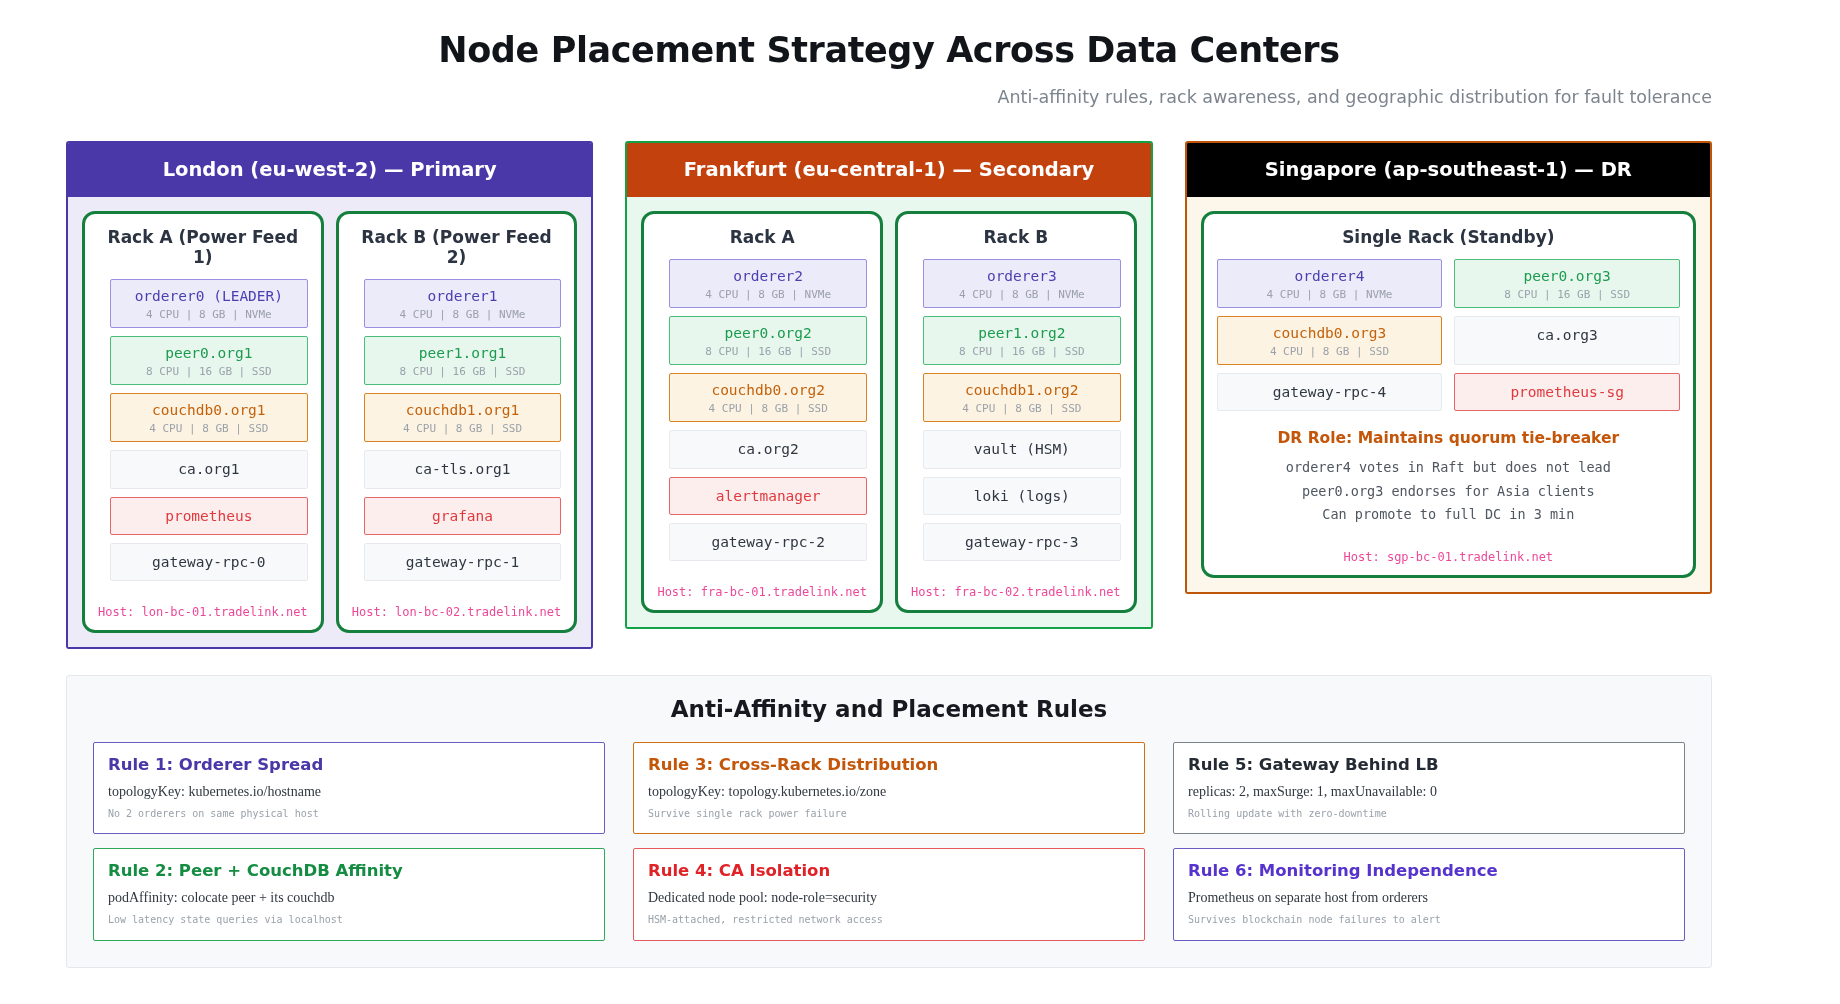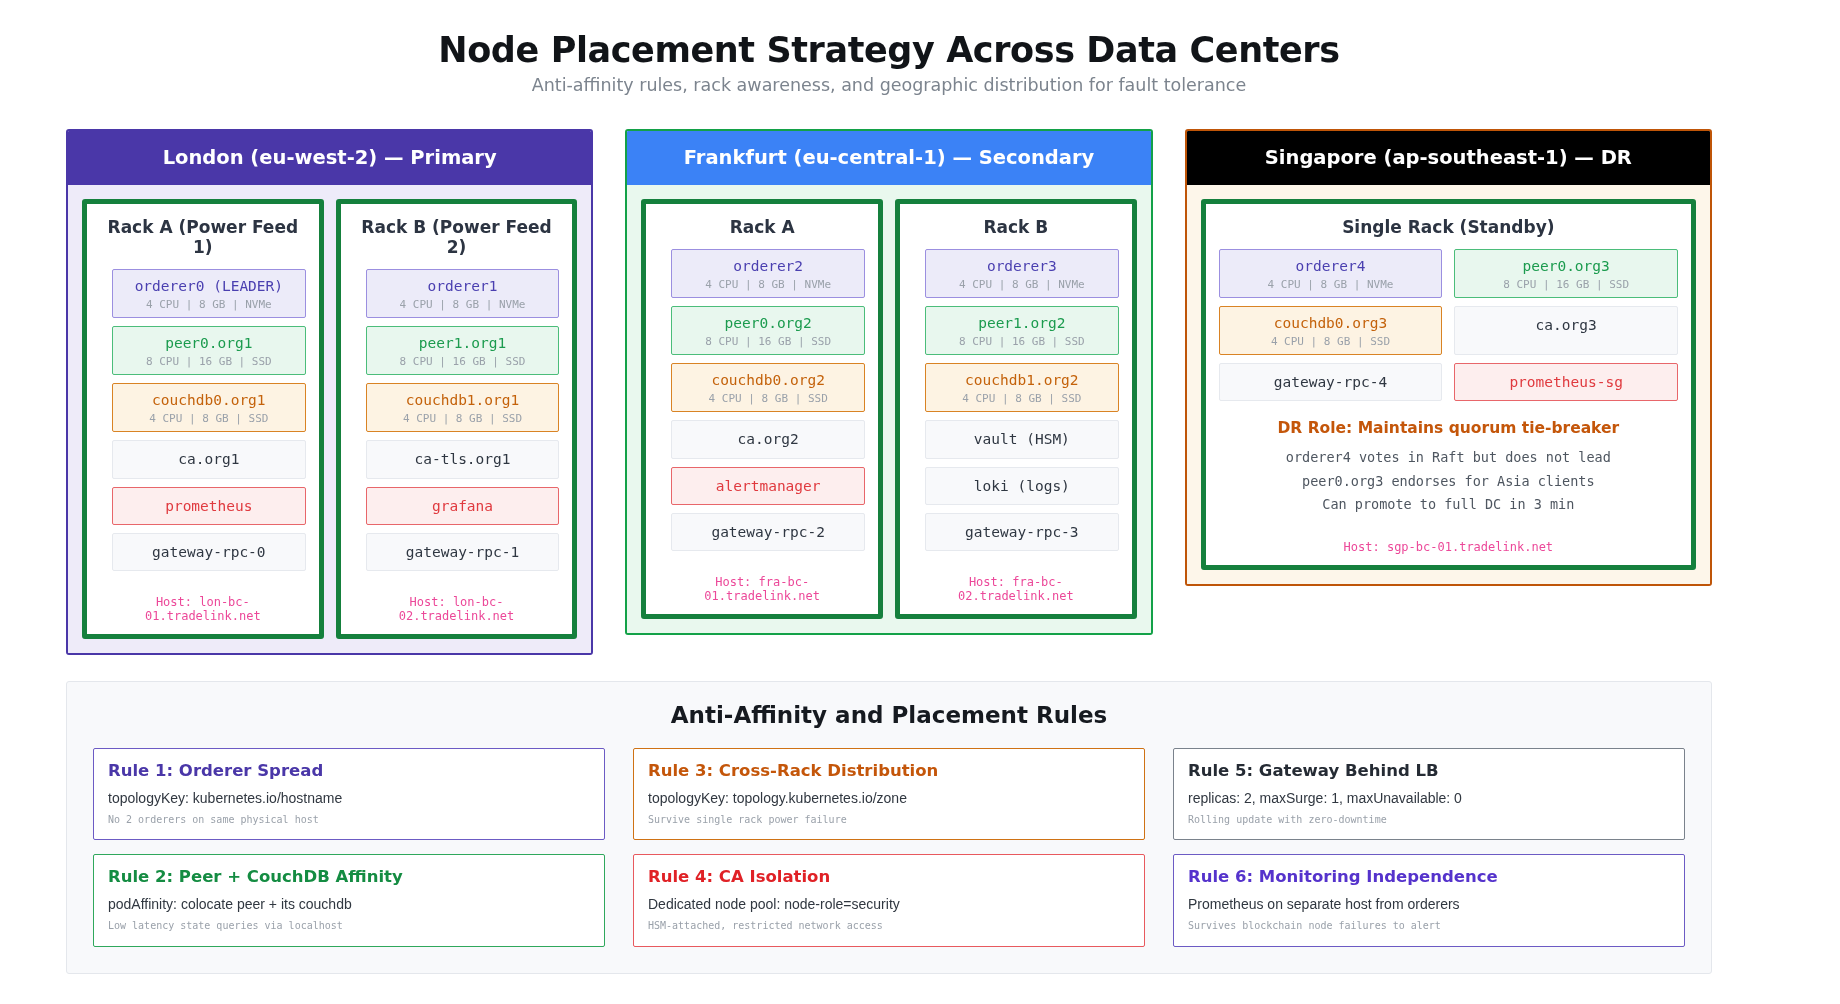--- a/index.html
+++ b/index.html
@@ -15,53 +15,53 @@
   
   .page-title {
     text-align: center;
     font-size: 35px;
     font-weight: bold;
     letter-spacing: -0.4px;
     color: #111418;
     margin-top: 8px;
   }
   .page-subtitle {
-    text-align: center;
+    text-align: right;
     font-size: 17.5px;
     color: #7c848e;
-    margin-top: 5px;
+    margin-top: 17px;
   }
 
   
   .dc-row { display: flex; gap: 32px; margin-top: 34px; align-items: flex-start; }
   .dc { flex: 1 1 0; border-radius: 3px; overflow: hidden; border: 2px solid; }
   .dc-head {
     text-align: center;
     color: #fff;
     font-size: 19.5px;
     font-weight: bold;
     padding: 15px 6px 16px 6px;
   }
   .dc-body { padding: 14px; display: flex; gap: 12px; }
 
   .dc.london  { border-color: #4a37a8; }
   .dc.london  .dc-head { background: #4a37a8; }
   .dc.london  .dc-body { background: #eeebf9; }
   .dc.frankfurt { border-color: #13a148; }
-  .dc.frankfurt .dc-head { background: #3b82f6; }
+  .dc.frankfurt .dc-head { background: #c2410c; }
   .dc.frankfurt .dc-body { background: #e9f8ee; }
   .dc.singapore { border-color: #bf5508; }
   .dc.singapore .dc-head { background: #000000; }
   .dc.singapore .dc-body { background: #fdf6ea; }
 
   
   .rack {
     background: #ffffff;
-    border: 5px solid #15803d;
-    border-radius: 3px;
+    border: 3px solid #15803d;
+    border-radius: 13px;
     padding: 13px 13px 11px 13px;
     flex: 1 1 0;
     display: flex;
     flex-direction: column;
     min-width: 0;
   }
   .rack-title {
     text-align: center;
     font-size: 17px;
     font-weight: bold;
@@ -151,21 +151,21 @@
     gap: 14px 28px;
   }
   .rule {
     background: #ffffff;
     border: 1px solid #cfd4da;
     border-radius: 2px;
     padding: 12px 14px 13px 14px;
   }
   .rule-title { font-size: 16.5px; font-weight: bold; margin-bottom: 9px; }
   .rule-spec {
-    font-family: Liberation Sans, sans-serif;
+    font-family: Liberation Serif, serif;
     font-size: 14px;
     color: #303740;
     line-height: 1.35;
   }
   .rule-note {
     font-family: "DejaVu Sans Mono", "Liberation Mono", monospace;
     font-size: 10px;
     color: #9aa1aa;
     margin-top: 5px;
     line-height: 1.35;

